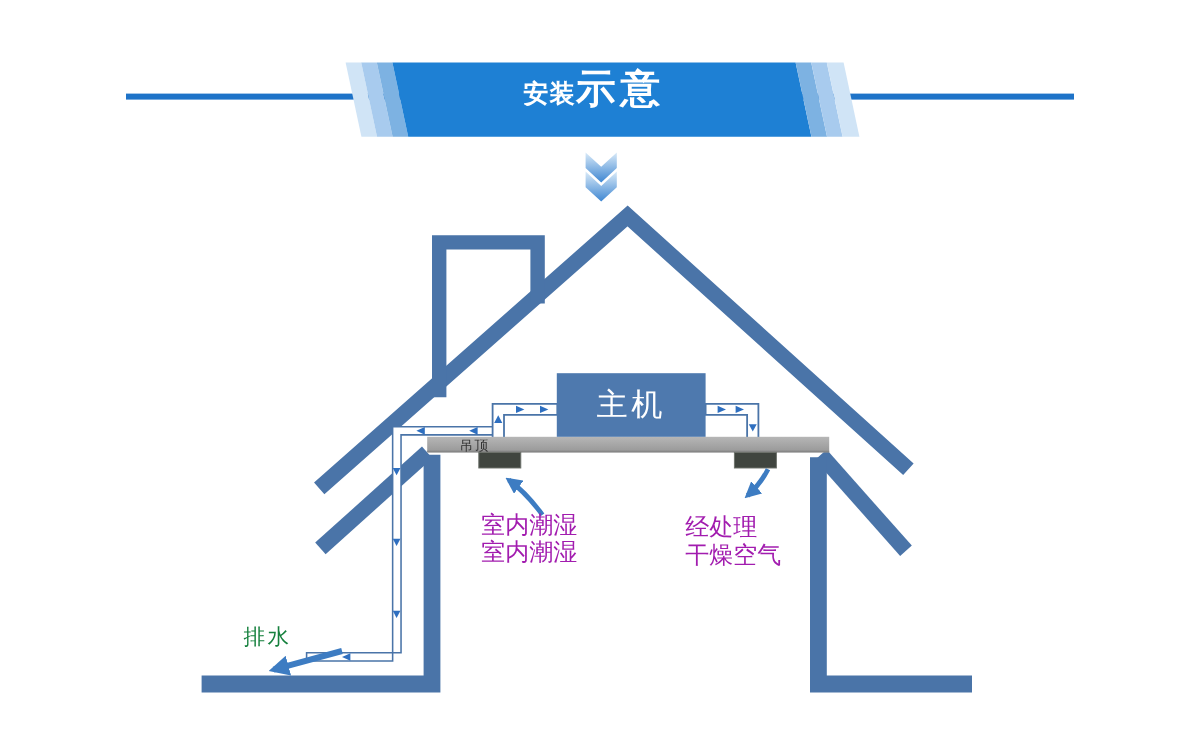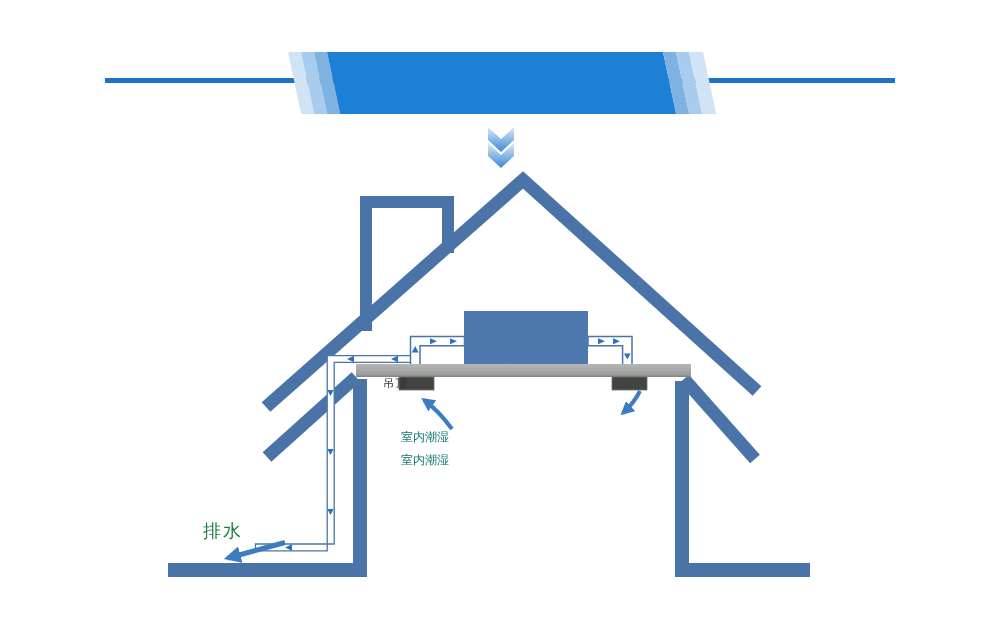--- a/index.html
+++ b/index.html
@@ -16,22 +16,22 @@
   .s4{left:663px;width:13px;background:#7db2e2;}
   .s5{left:676px;width:13px;background:#a8cbee;}
   .s6{left:689px;width:14px;background:#d0e4f6;}
   .banner-text{left:327px;top:52px;width:336px;height:62px;z-index:2;display:flex;
                align-items:baseline;justify-content:center;color:#ffffff;}
   .banner-text .small{font-size:21px;font-weight:bold;letter-spacing:1px;}
   .banner-text .big{font-size:33px;font-weight:bold;letter-spacing:4px;}
   
   .unit-label{left:464px;top:311px;width:124px;height:53px;display:flex;align-items:center;
               justify-content:center;color:#ffffff;font-size:26px;letter-spacing:3px;z-index:3;}
-  .ceiling-label{left:383px;top:376px;font-size:11.5px;color:#333333;z-index:3;letter-spacing:1px;}
-  .note{font-size:12px;color:#0f766e;line-height:23px;z-index:3;}
+  .ceiling-label{left:383px;top:364px;font-size:11.5px;color:#333333;z-index:3;letter-spacing:1px;}
+  .note{font-size:20px;color:#a21caf;line-height:23px;z-index:3;}
   .note-intake{left:401px;top:426px;width:80px;}
   .note-outlet{left:571px;top:428px;width:80px;}
   .drain-label{left:203px;top:519px;font-size:18px;color:#15803d;z-index:3;letter-spacing:2px;}
   svg{display:block;}
   .housesvg{left:0;top:0;z-index:2;}
   .chev{left:483px;top:124px;z-index:2;}
 </style>
 </head>
 <body>
 
@@ -39,20 +39,24 @@
 
   <div class="abs bline"></div>
 
   <div class="abs bstripe s1"></div>
   <div class="abs bstripe s2"></div>
   <div class="abs bstripe s3"></div>
   <div class="abs bstripe smain"></div>
   <div class="abs bstripe s4"></div>
   <div class="abs bstripe s5"></div>
   <div class="abs bstripe s6"></div>
+  <div class="abs banner-text">
+    <span class="small">安装</span>
+    <span class="big">示意</span>
+  </div>
 
   <svg class="abs chev" width="36" height="48" viewBox="0 0 36 48">
     <defs>
       <linearGradient id="chevGrad" x1="0" y1="0" x2="0" y2="1">
         <stop offset="0" stop-color="#d9eaf8"></stop>
         <stop offset="1" stop-color="#3f87d2"></stop>
       </linearGradient>
     </defs>
     <polygon points="5,3 18,15 31,3 31,16 18,28 5,16" fill="url(#chevGrad)"></polygon>
     <polygon points="5,19 18,31 31,19 31,32 18,44 5,32" fill="url(#chevGrad)"></polygon>
@@ -110,23 +114,28 @@
 
     <rect x="464" y="311" width="124" height="53" fill="#4e79ae"></rect>
 
     <g stroke="#3d7cc2" fill="none">
       <path d="M452,429 Q438,410 424,400" stroke-width="4" marker-end="url(#ah)"></path>
       <path d="M640,391 Q634,403 623,413" stroke-width="4" marker-end="url(#ah)"></path>
       <path d="M285,542.5 L228,558" stroke-width="5" marker-end="url(#ah)"></path>
     </g>
   </svg>
 
+  <div class="abs unit-label">主机</div>
   <div class="abs ceiling-label">吊顶</div>
 
   <div class="abs note note-intake">
     <div>室内潮湿</div>
     <div>室内潮湿</div>
   </div>
 
+  <div class="abs note note-outlet">
+    <div>经处理</div>
+    <div>干燥空气</div>
+  </div>
 
   <div class="abs drain-label">排水</div>
 
 </div>
 
 </body></html>

